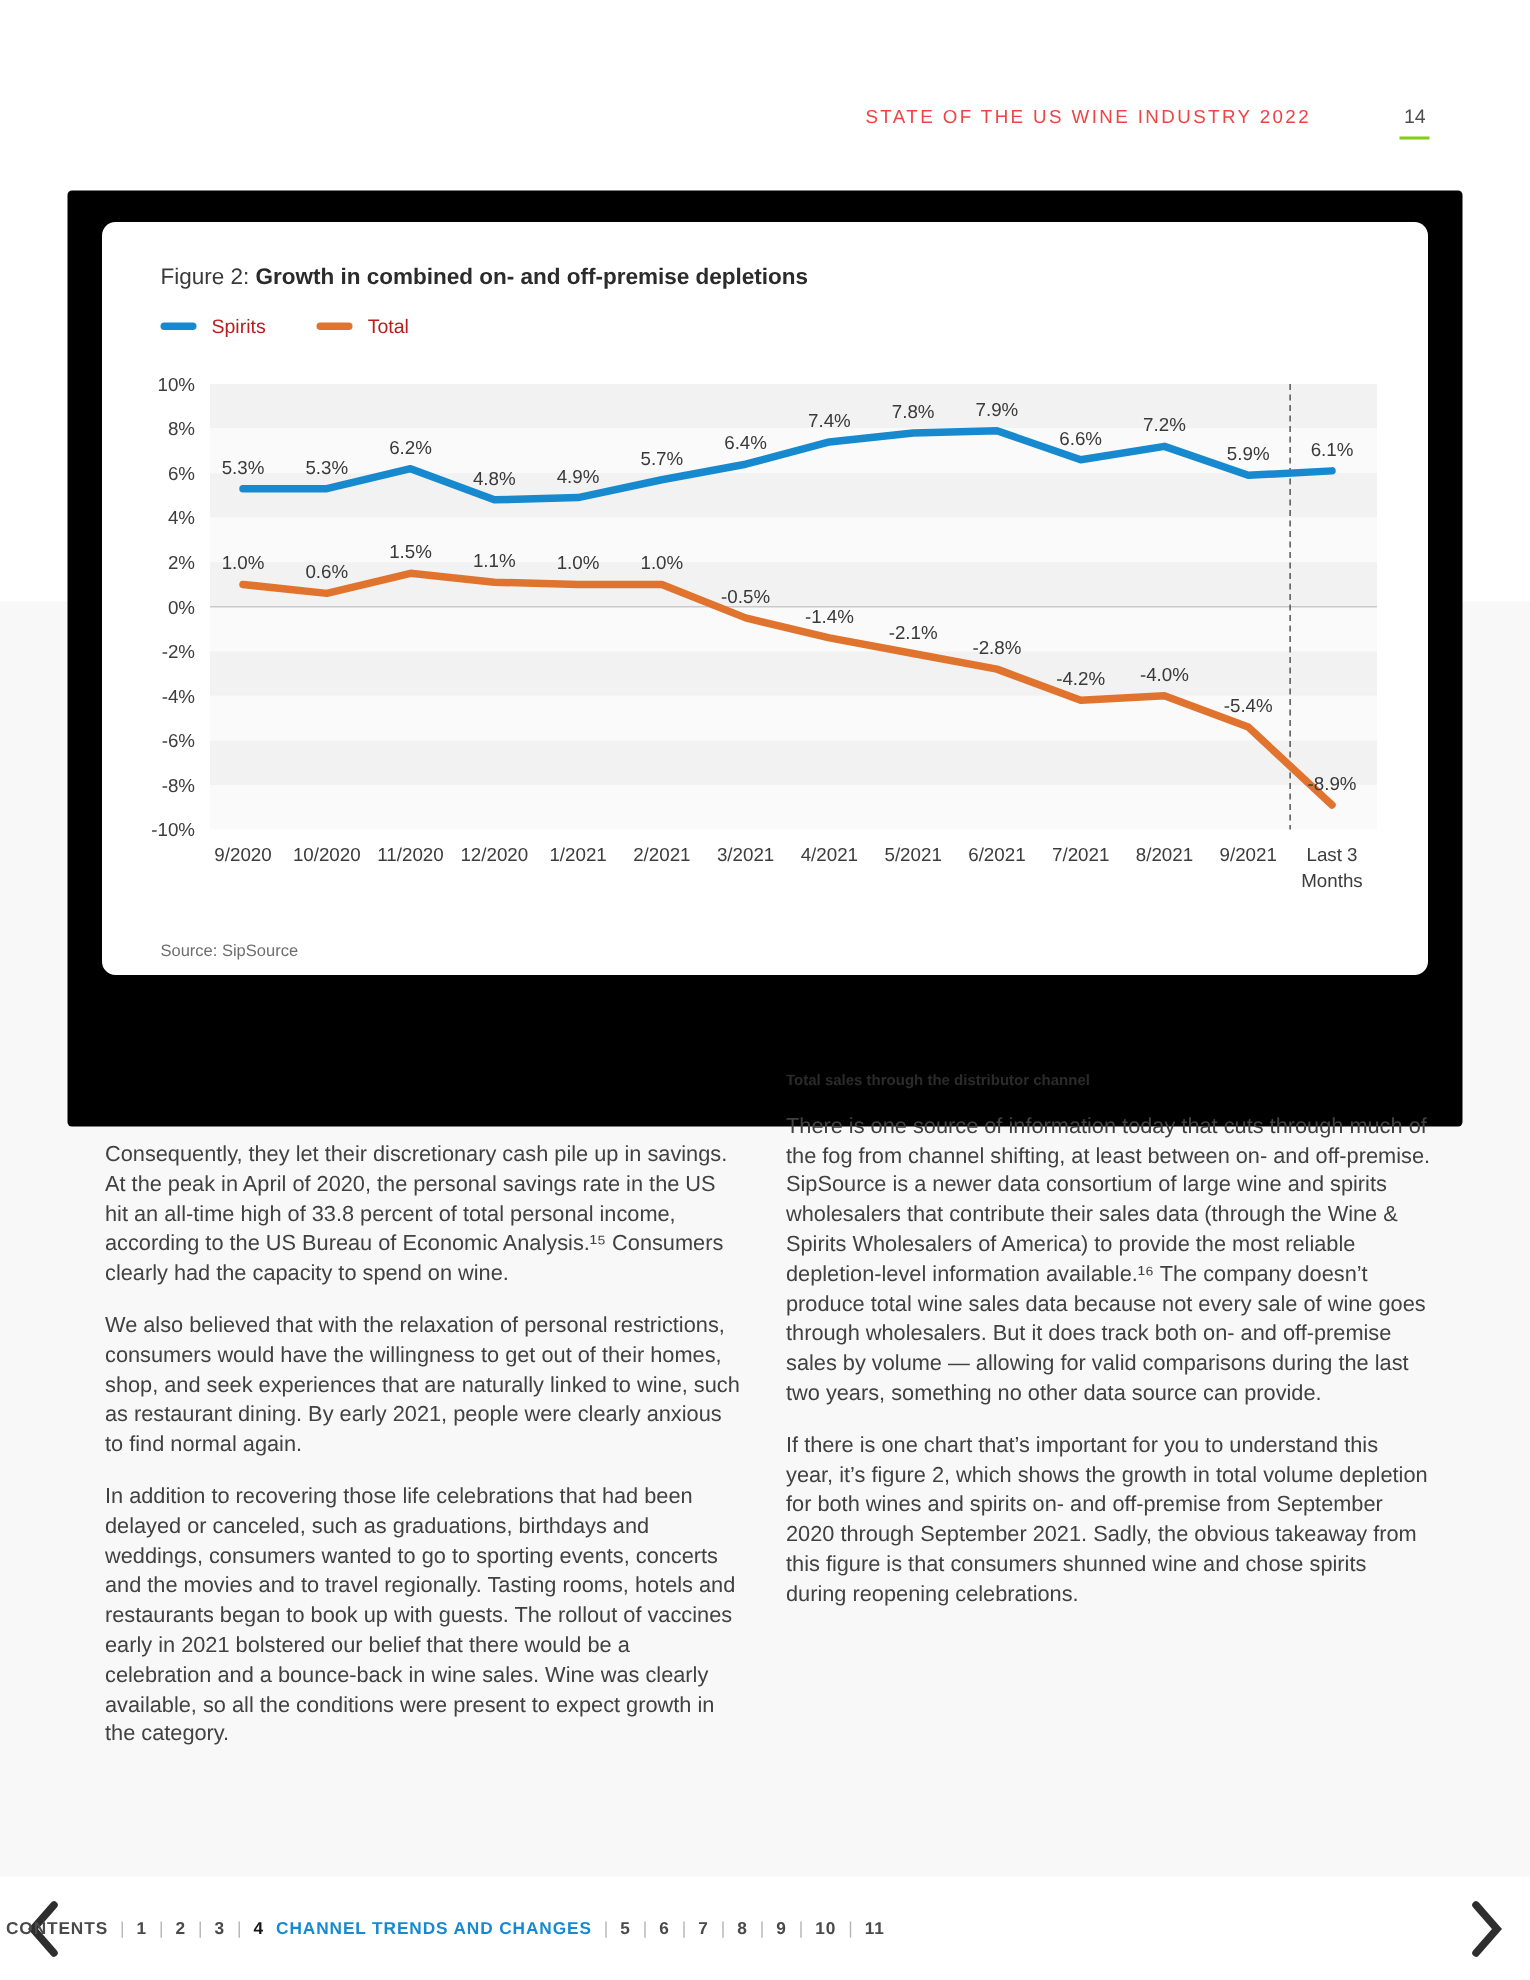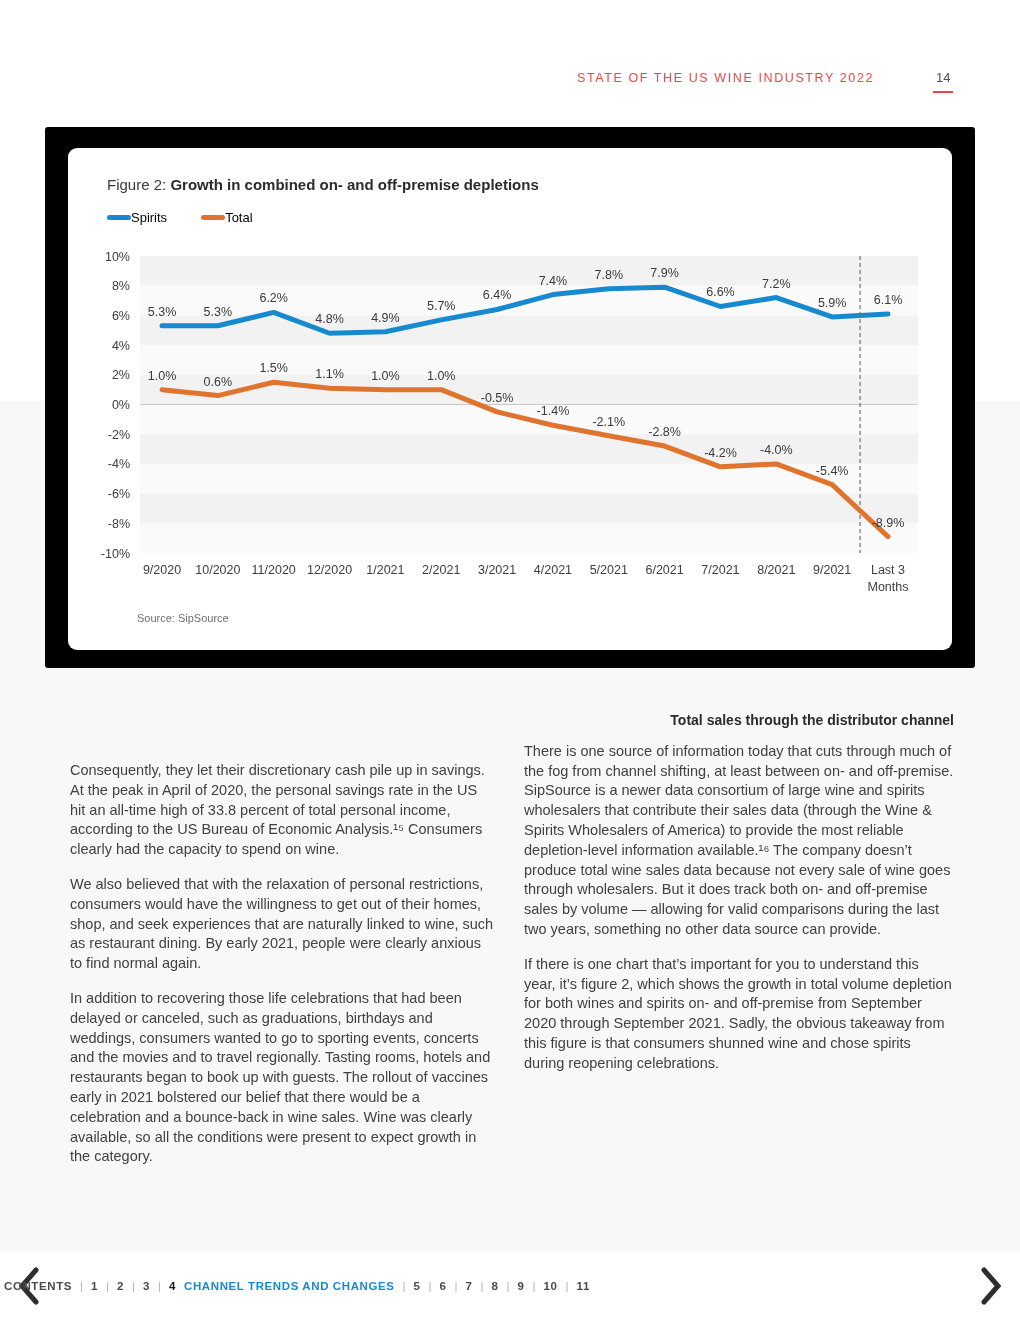--- a/index.html
+++ b/index.html
@@ -12,46 +12,46 @@
   
   .gray-band { position:absolute; left:0; top:401px; width:1020px; height:850px; background:#f8f8f8; }
 
   
   .header-title {
     position:absolute; top:71px; right:146px; font-size:12.5px; letter-spacing:1.6px;
     color:#ef4444; white-space:nowrap;
   }
   .page-number {
     position:absolute; top:70px; left:933px; font-size:13px; color:#4f4f4f;
-    border-bottom:2px solid #ef4444; padding:0 3px 6px 3px;
+    border-bottom:2px solid #84cc16; padding:0 3px 6px 3px;
   }
 
   
   .chart-frame {
-    position:absolute; left:45px; top:127px; width:930px; height:541px;
+    position:absolute; left:45px; top:127px; width:930px; height:624px;
     background:#000; border-radius:3px;
   }
   .chart-panel {
     position:absolute; left:23px; top:21px; width:884px; height:502px;
     background:#ffffff; border-radius:9px;
   }
   .fig-title { position:absolute; left:39px; top:28px; font-size:15px; color:#3a3a3a; }
   .fig-title b { color:#2b2b2b; }
   .legend { position:absolute; left:39px; top:62px; display:flex; gap:34px; align-items:center; }
-  .legend-item { display:flex; align-items:center; font-size:13px; color:#000000; }
+  .legend-item { display:flex; align-items:center; gap:10px; font-size:13px; color:#b91c1c; }
   .legend-swatch { width:24px; height:5px; border-radius:2.5px; background:#999; display:inline-block; }
   svg.chart { position:absolute; left:0; top:90px; }
-  .source-note { position:absolute; left:39px; top:464px; font-size:11px; color:#6e6e6e;margin-left:30px; }
+  .source-note { position:absolute; left:39px; top:480px; font-size:11px; color:#6e6e6e; }
 
   
   .col { position:absolute; font-size:14.5px; line-height:19.8px; color:#414141; }
   .col-left  { left:70px;  top:713px; width:424px;margin-top:48px; }
   .col-right { left:524px; top:711px; width:430px; }
   .col p { margin-bottom:15px; }
-  .col h3 { font-size:14px; color:#2b2b2b; margin-bottom:11px; font-weight:bold;text-align:right; }
+  .col h3 { font-size:10px; color:#2b2b2b; margin-bottom:11px; font-weight:bold; }
 
   
   .footer-nav {
     position:absolute; left:0; top:1280px; width:1020px; text-align:left;
     font-size:11.5px; color:#4a4a4a; white-space:nowrap;
   }
   .footer-nav .fitem { letter-spacing:0.6px; font-weight:bold; color:#4a4a4a; margin:0 4px; }
   .footer-nav .sep { color:#b5b5b5; font-weight:normal; margin:0 4px; }
   .footer-nav .current-num { color:#161616; }
   .footer-nav .current-title { letter-spacing:0.6px; }

